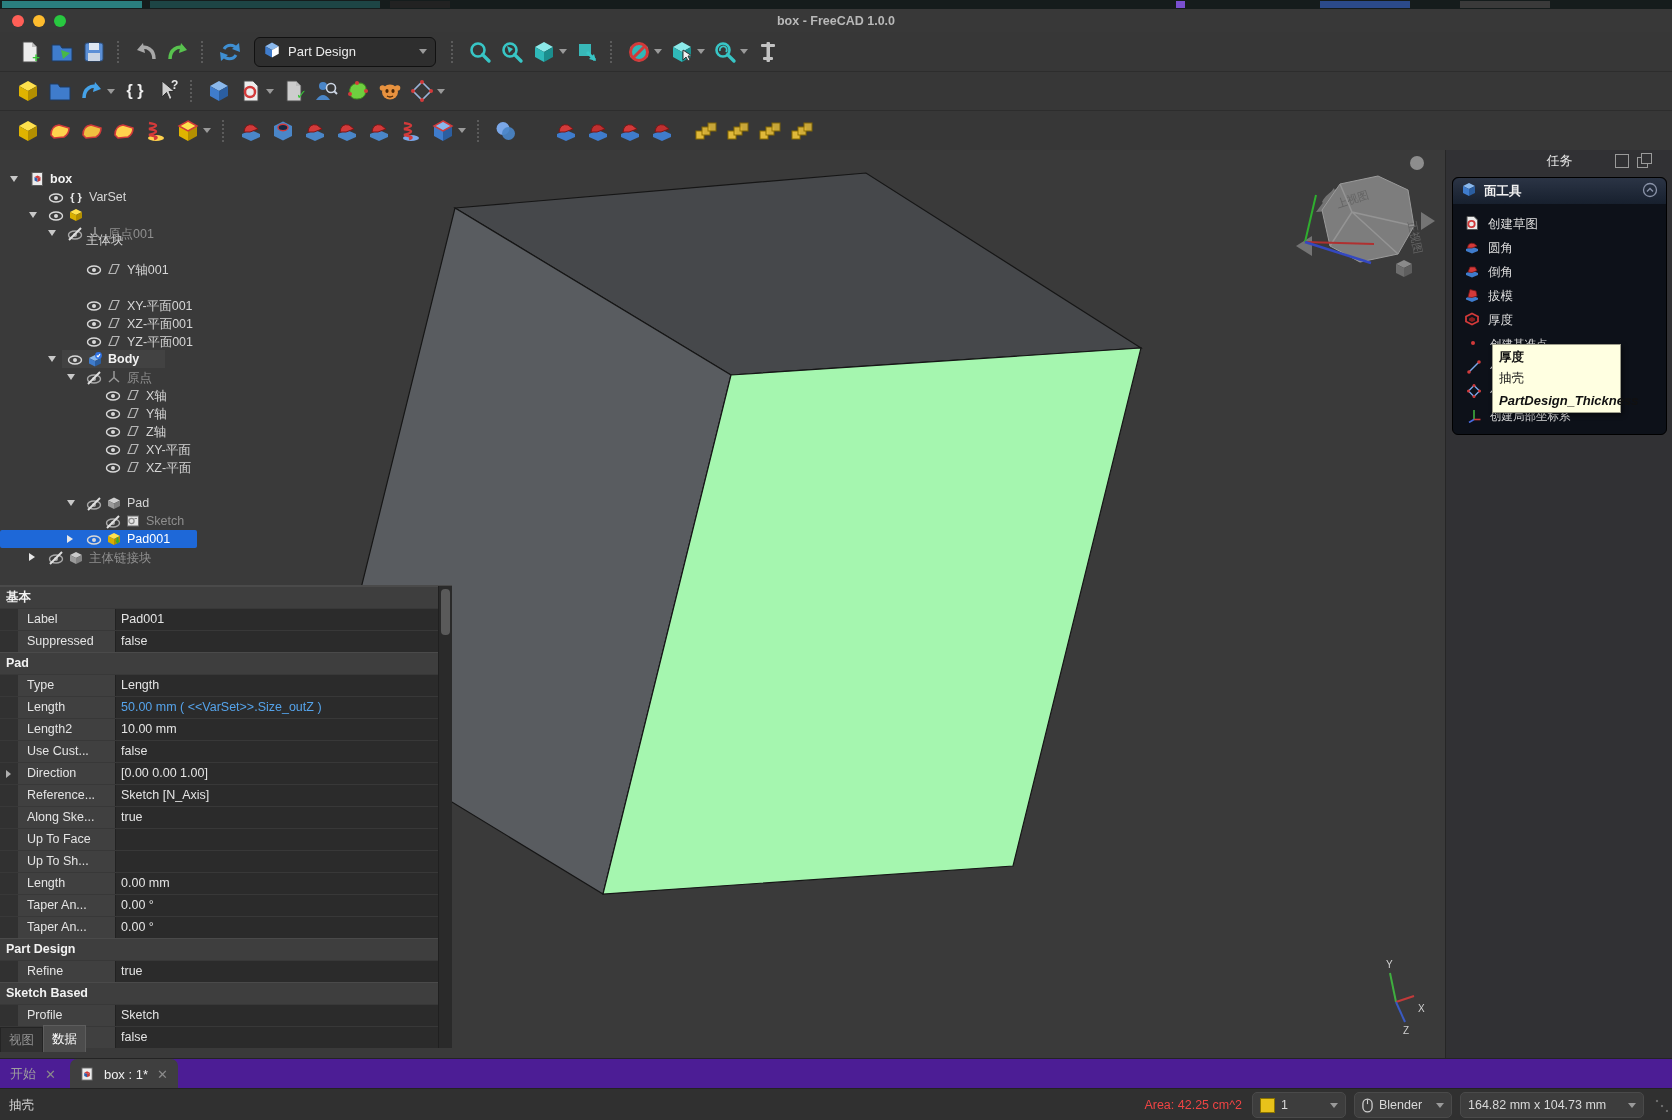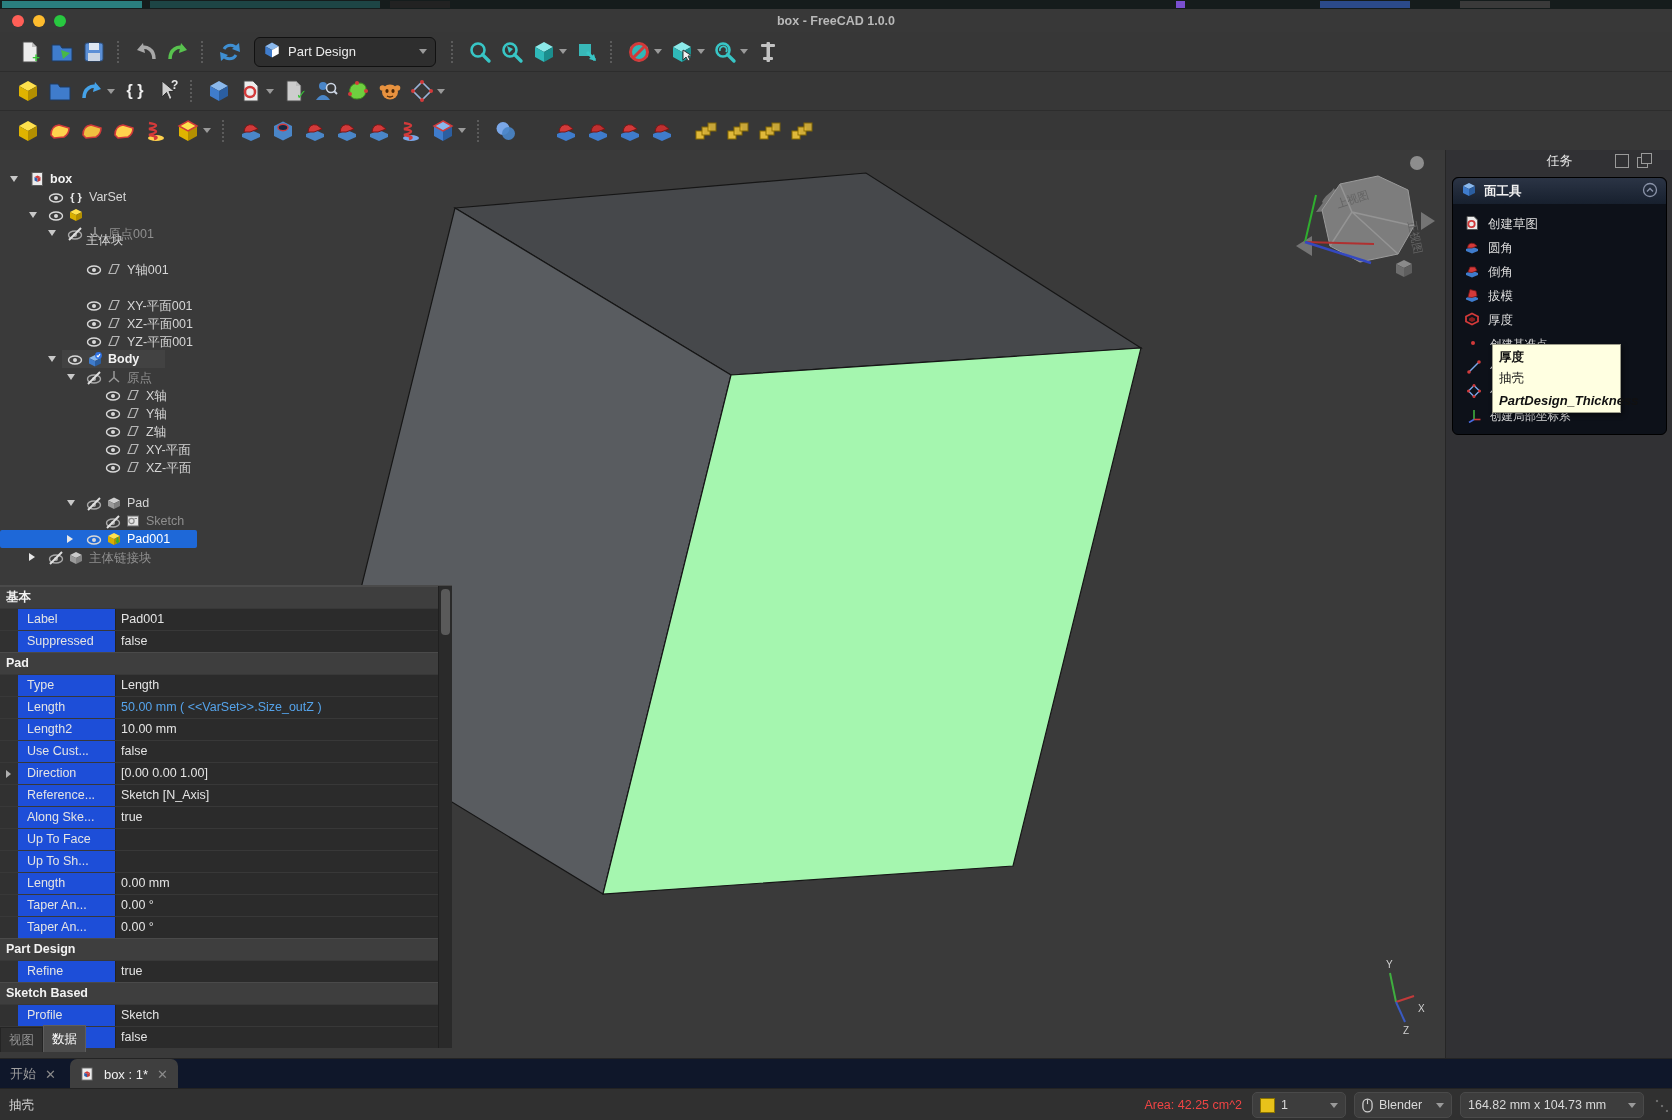--- a/index.html
+++ b/index.html
@@ -47,32 +47,32 @@
   .tlabel.sel{color:#ffffff;}
   
   #props{position:absolute;left:0;top:585px;width:452px;z-index:6;background:#2c2c2c;
          border-top:1px solid #4a4a4a;font-size:12.5px;}
   .prow{display:flex;height:21px;line-height:21px;border-top:1px solid #383838;}
   .prow:first-child{border-top:none;}
   .phead{background:#3e3e3e;color:#f2f2f2;font-weight:bold;padding-left:6px;height:21px;line-height:21px;border-top:1px solid #4a4a4a;}
   .pgut{width:18px;background:#313131;position:relative;}
   .pgut .arr{position:absolute;left:6px;top:7px;width:0;height:0;border-top:4px solid transparent;
              border-bottom:4px solid transparent;border-left:5px solid #b0b0b0;}
-  .pname{width:88px;background:#1d4ed8;color:#e4e4e4;padding-left:9px;overflow:hidden;white-space:nowrap;border-right:1px solid #222;}
+  .pname{width:88px;background:#404040;color:#e4e4e4;padding-left:9px;overflow:hidden;white-space:nowrap;border-right:1px solid #222;}
   .pval{flex:1;background:#2b2b2b;color:#e4e4e4;padding-left:5px;white-space:nowrap;overflow:hidden;}
   .pval.accent{color:#55a3ea;}
   .pscroll{position:absolute;right:0;top:0;bottom:0;width:13px;background:#2a2a2a;border-left:1px solid #202020;}
   .pthumb{position:absolute;right:2px;top:3px;width:9px;height:46px;background:#5a5a5a;border-radius:4px;}
   
   .ptabs{position:absolute;left:0;top:1026px;height:26px;z-index:7;display:flex;align-items:flex-end;}
   .ptab{height:24px;line-height:24px;padding:0 8px;font-size:12.5px;color:#919191;background:#303030;
         border:1px solid #242424;border-bottom:none;}
   .ptab.active{background:#4c4c4c;color:#fff;border-color:#5d5d5d;height:26px;line-height:26px;}
   
-  .doctabs{position:absolute;left:0;top:1058px;width:1672px;height:30px;background:#0f172a;z-index:8;
+  .doctabs{position:absolute;left:0;top:1058px;width:1672px;height:30px;background:#4c1d95;z-index:8;
            display:flex;align-items:center;border-top:1px solid #242424;}
   .dtab{display:flex;align-items:center;padding:0 10px;height:30px;font-size:13px;color:#9f9f9f;}
   .dtab .x{margin-left:9px;color:#8b8b8b;font-size:13px;}
   .dtab.active{background:#3f3f3f;border-radius:7px 7px 0 0;color:#f0f0f0;margin-left:4px;}
   .dtab.active svg{margin-right:9px;}
   
   .statusbar{position:absolute;left:0;top:1088px;width:1672px;height:32px;background:#303030;z-index:8;
              border-top:1px solid #232323;display:flex;align-items:center;font-size:12.5px;color:#d9d9d9;}
   .sb-left{margin-left:9px;}
   .sb-right{margin-left:auto;display:flex;align-items:center;}

